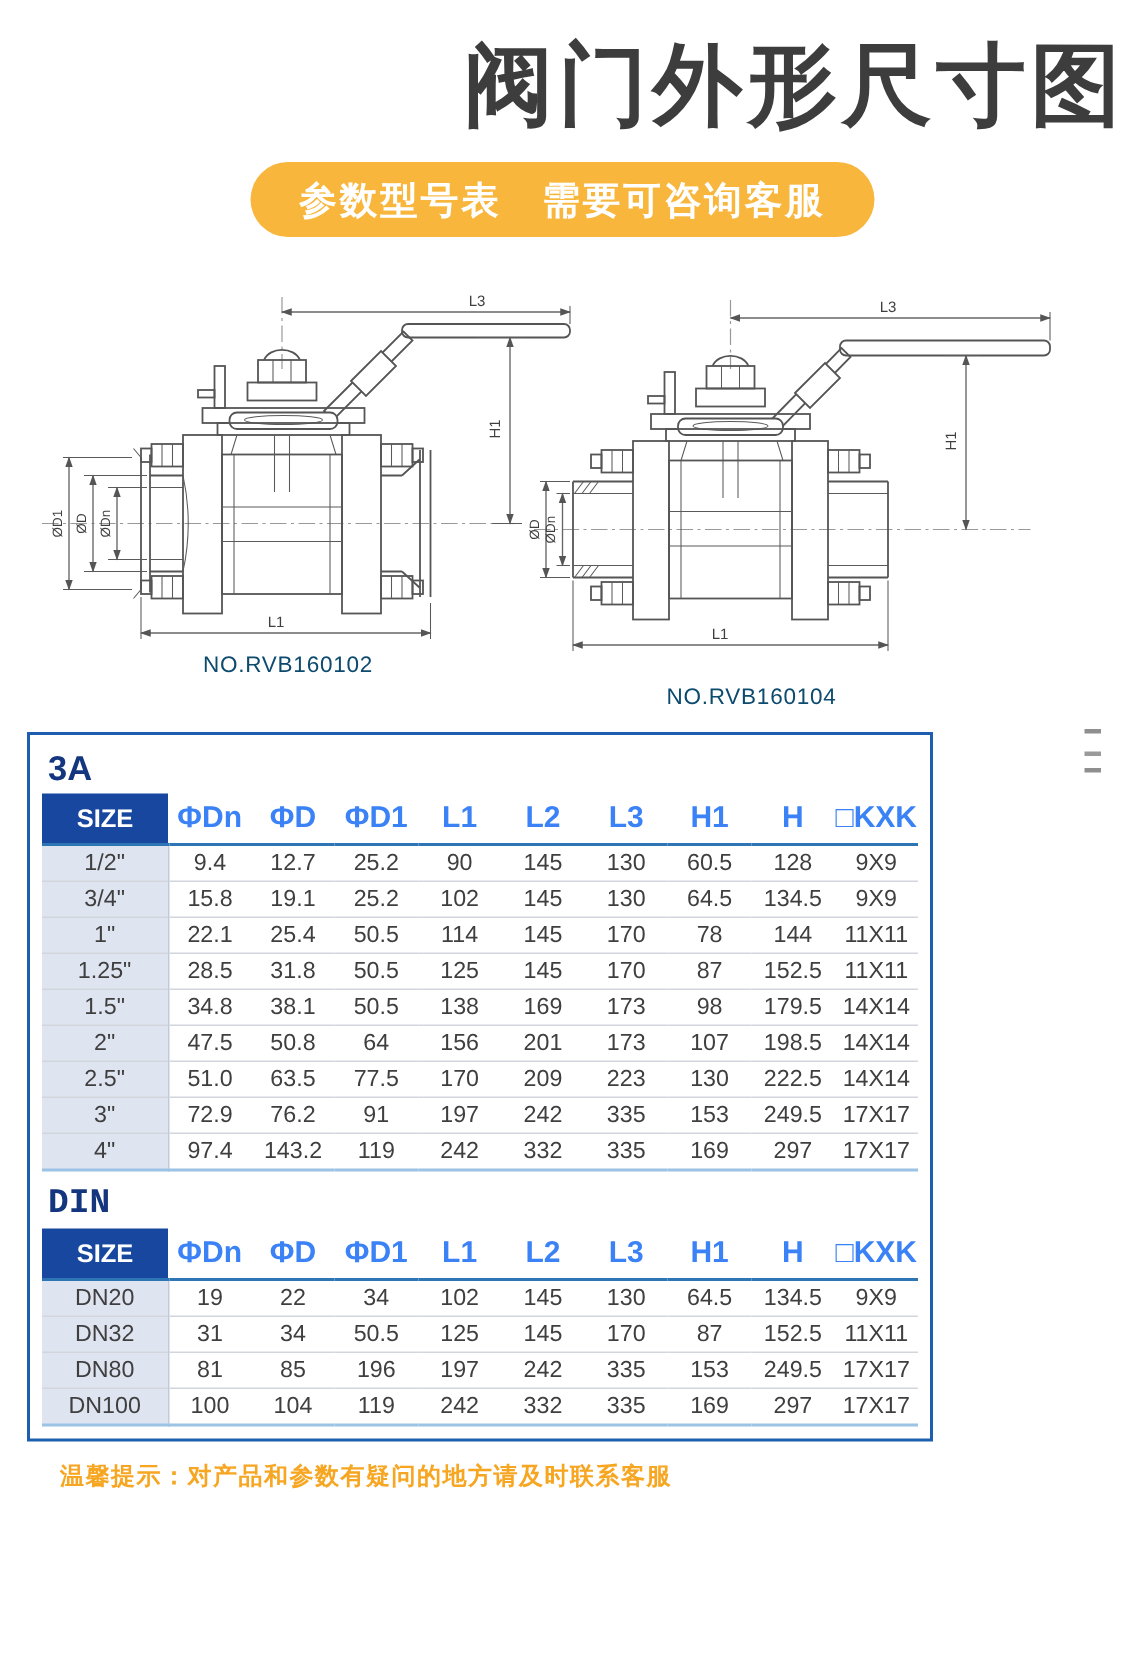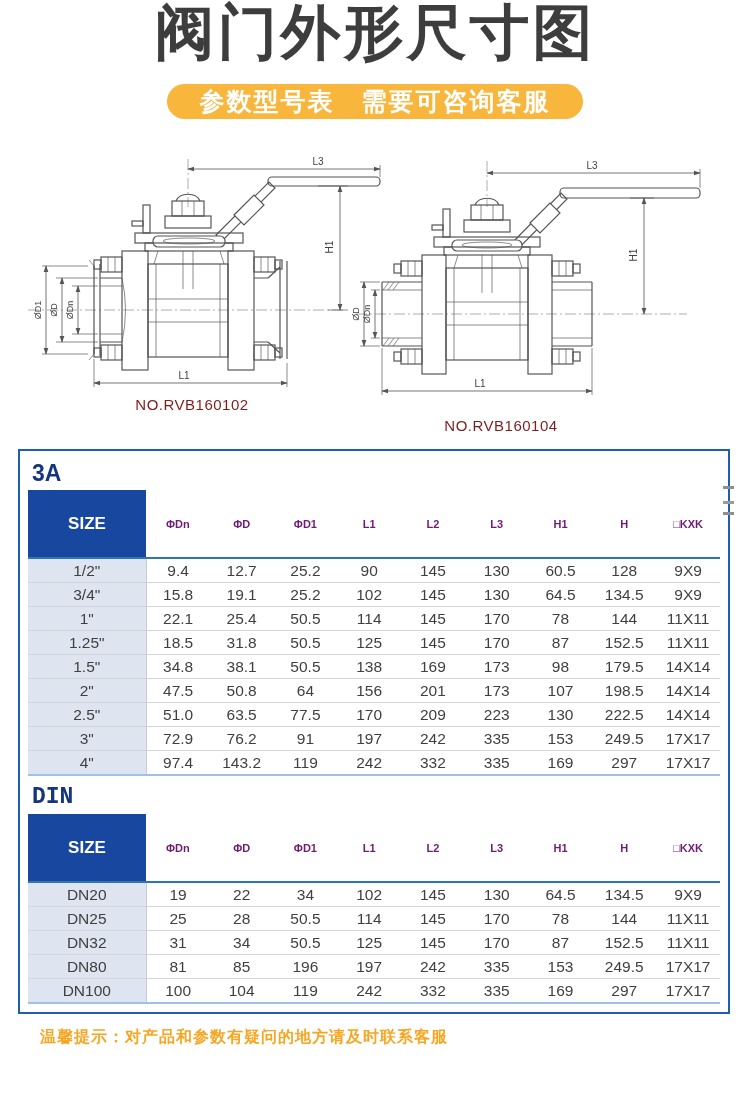--- a/index.html
+++ b/index.html
@@ -2,55 +2,55 @@
 <html><head>
 <meta charset="utf-8">
 <style>
   html,body{margin:0;padding:0;}
   body{
     width:750px;height:1109px;background:#ffffff;position:relative;overflow:hidden;
     font-family:"Liberation Sans","DejaVu Sans",sans-serif;
   }
   
   .page-title{
-    text-align:center;font-size:60px;line-height:66px;
+    padding-top:24px;text-align:right;font-size:60px;line-height:66px;
     font-weight:900;color:#3d3d3d;letter-spacing:3px;
   }
   .subtitle-pill{
-    width:416px;height:35px;margin:18px auto 0;background:#f8b63d;border-radius:26px;
+    width:416px;height:50px;margin:18px auto 0;background:#f8b63d;border-radius:26px;
     display:flex;align-items:center;justify-content:center;
     color:#ffffff;font-size:25px;font-weight:bold;letter-spacing:2px;
   }
   
   .drawings{position:relative;height:306px;margin-top:14px;}
   .svg-left{position:absolute;left:22px;top:14px;}
   .svg-right{position:absolute;left:352px;top:16px;}
-  .drawing-no{position:absolute;width:160px;text-align:center;font-size:15px;color:#7f1d1d;letter-spacing:.5px;}
+  .drawing-no{position:absolute;width:160px;text-align:center;font-size:15px;color:#0c4a6e;letter-spacing:.5px;}
   .no-left{left:112px;top:263px;}
   .no-right{left:421px;top:284px;}
   .out{stroke:#555;stroke-width:1.2;fill:none;}
   .thin{stroke:#5a5a5a;stroke-width:.7;fill:none;}
   .dim{stroke:#666;stroke-width:.9;fill:none;}
   .cl{stroke:#999;stroke-width:.8;fill:none;stroke-dasharray:11 3 2 3;}
   .whitefill{fill:#fff;stroke:#555;stroke-width:1.2;}
   text.dimlab{font-family:"Liberation Sans",sans-serif;font-size:10px;fill:#3f3f3f;}
   text.dimlab-s{font-family:"Liberation Sans",sans-serif;font-size:9px;fill:#3f3f3f;}
   .edge-marks{position:absolute;left:723px;top:486px;}
   .edge-marks div{width:11px;height:3px;background:#8f8f8f;margin-bottom:12px;}
   .edge-marks div:nth-child(2){margin-bottom:8px;background:#9a9a9a;}
   
   .panel{
-    box-sizing:border-box;margin:10px 0 0 18px;width:712px;background:#fff;
+    box-sizing:border-box;margin:10px 0 0 18px;width:604px;background:#fff;
     border:2px solid #1d5fae;padding:6px 8px 8px;
   }
   .section-title{font-size:23px;line-height:28px;font-weight:bold;color:#14367e;margin:2px 0 3px 4px;}
   table.dim-table{width:100%;border-collapse:collapse;table-layout:fixed;border-bottom:2px solid #9cc2e5;}
-  table.dim-table th{height:33px;padding:17px;text-align:center;border-bottom:2px solid #2e75b6;}
+  table.dim-table th{height:33px;padding:0;text-align:center;border-bottom:2px solid #2e75b6;}
   th.size-head{width:84px;background:#17479f;color:#ffffff;font-size:17px;}
-  th.col-head{color:#701a75;font-size:11px;}
+  th.col-head{color:#3b82f6;font-size:20px;}
   table.dim-table td{
     height:23px;padding:0;text-align:center;color:#3f3f3f;font-size:15.5px;
     border-top:1px solid #d2d5dc;white-space:nowrap;
   }
   table.dim-table tbody tr:first-child td{border-top:none;}
   td.size-col{background:#dfe4f1;border-right:1px solid #c4cada;border-top:1px solid #f0f2f8;}
   
   .tip{margin:13px 0 0 40px;font-size:16px;font-weight:bold;color:#f7a622;letter-spacing:1px;}
 </style>
 </head>
@@ -289,21 +289,21 @@
           <td>50.5</td>
           <td>114</td>
           <td>145</td>
           <td>170</td>
           <td>78</td>
           <td>144</td>
           <td>11X11</td>
         </tr>
         <tr>
           <td class="size-col">1.25"</td>
-          <td>18.5</td>
+          <td>28.5</td>
           <td>31.8</td>
           <td>50.5</td>
           <td>125</td>
           <td>145</td>
           <td>170</td>
           <td>87</td>
           <td>152.5</td>
           <td>11X11</td>
         </tr>
         <tr>
@@ -392,32 +392,20 @@
           <td>22</td>
           <td>34</td>
           <td>102</td>
           <td>145</td>
           <td>130</td>
           <td>64.5</td>
           <td>134.5</td>
           <td>9X9</td>
         </tr>
         <tr>
-          <td class="size-col">DN25</td>
-          <td>25</td>
-          <td>28</td>
-          <td>50.5</td>
-          <td>114</td>
-          <td>145</td>
-          <td>170</td>
-          <td>78</td>
-          <td>144</td>
-          <td>11X11</td>
-        </tr>
-        <tr>
           <td class="size-col">DN32</td>
           <td>31</td>
           <td>34</td>
           <td>50.5</td>
           <td>125</td>
           <td>145</td>
           <td>170</td>
           <td>87</td>
           <td>152.5</td>
           <td>11X11</td>

